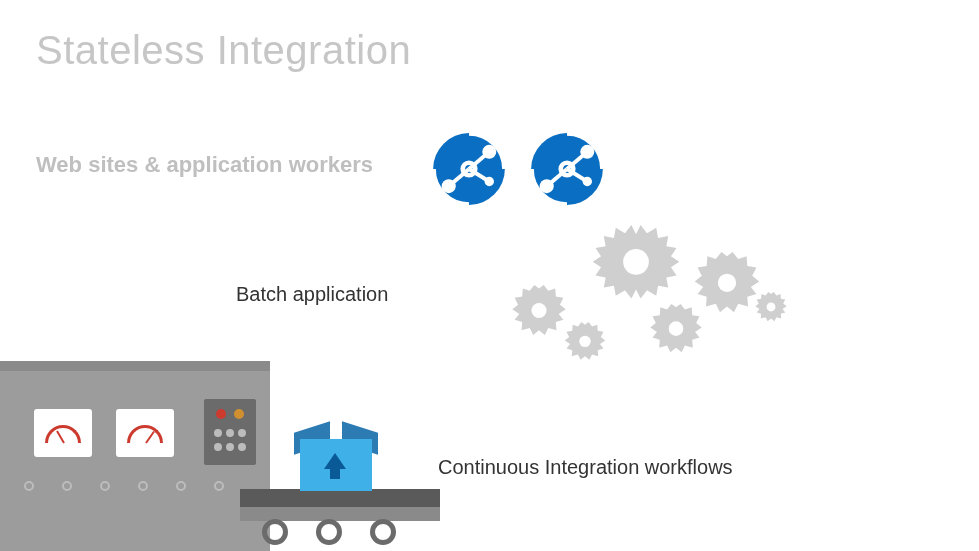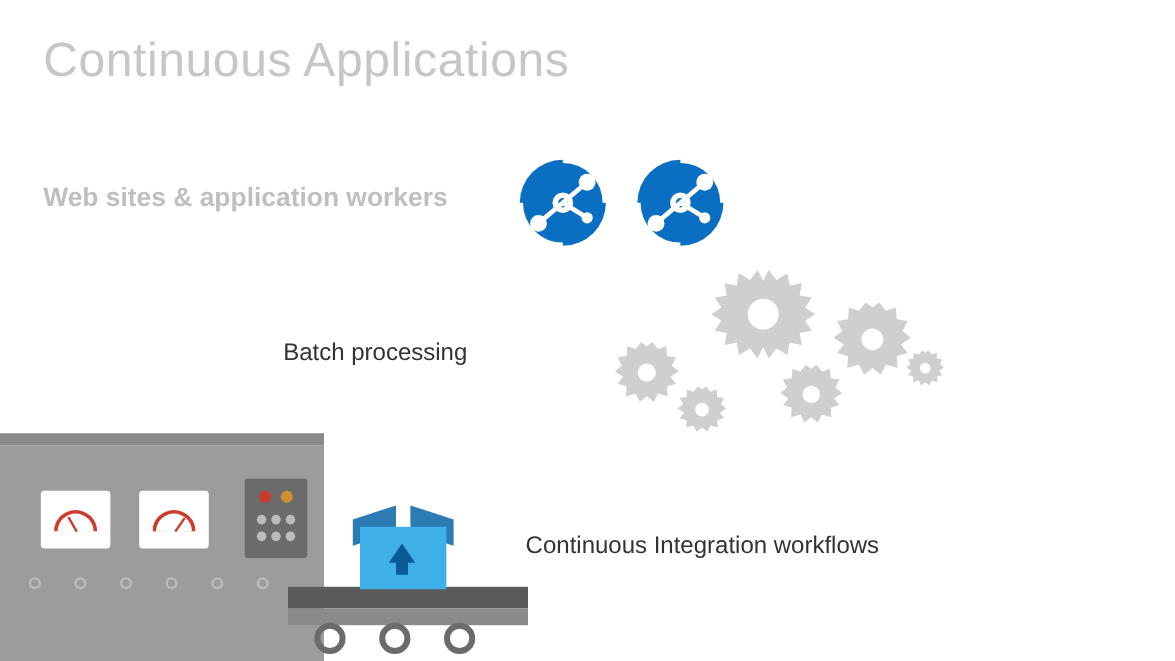--- a/index.html
+++ b/index.html
@@ -4,21 +4,21 @@
 <style>
 * { box-sizing: border-box; margin: 0; padding: 0; }
 body { width: 979px; height: 551px; background: #fff; font-family: "Segoe UI Light", "Segoe UI", Arial, sans-serif; color: #333; overflow: hidden; position: relative; }
 
 .slide-title { position: absolute; top: 28px; left: 36px; font-size: 40px; font-weight: 300; color: #c6c6c6; letter-spacing: 0.5px; }
 
 .label-websites { position: absolute; top: 152px; left: 36px; font-size: 22px; color: #bfbfbf; font-weight: 700; }
 
 .label-batch { position: absolute; top: 283px; left: 236px; font-size: 20px; color: #333; font-weight: 400; }
 
-.label-ci { position: absolute; top: 444px; left: 438px; font-size: 20px; color: #333; font-weight: 400; }
+.label-ci { position: absolute; top: 456px; left: 438px; font-size: 20px; color: #333; font-weight: 400; }
 
 
 .app-icon { position: absolute; width: 78px; height: 78px; }
 .app-icon svg { width: 100%; height: 100%; }
 .app1 { left: 430px; top: 130px; }
 .app2 { left: 528px; top: 130px; }
 
 
 .gears { position: absolute; left: 500px; top: 230px; width: 320px; height: 140px; }
 .gear { position: absolute; fill: #cfcfcf; }
@@ -65,24 +65,24 @@
 .box { position: absolute; left: 300px; bottom: 62px; width: 80px; height: 60px; }
 .box-front { position: absolute; left: 0; top: 10px; width: 72px; height: 52px; background: #3fb0e8; }
 .box-flap-l { position: absolute; left: -6px; top: -2px; width: 36px; height: 22px; background: #2c7bb3; transform: skewY(-18deg); }
 .box-flap-r { position: absolute; left: 42px; top: -2px; width: 36px; height: 22px; background: #2c7bb3; transform: skewY(18deg); }
 .box-arrow { position: absolute; left: 24px; top: 24px; width: 0; height: 0; border-left: 11px solid transparent; border-right: 11px solid transparent; border-bottom: 16px solid #0a5a98; }
 .box-arrow::after { content:""; position: absolute; left: -5px; top: 14px; width: 10px; height: 12px; background: #0a5a98; }
 </style>
 </head>
 <body>
 
-<h1 class="slide-title">Continuous Applications</h1>
+<h1 class="slide-title">Stateless Integration</h1>
 
 <div class="label-websites">Web sites &amp; application workers</div>
-<div class="label-batch">Batch processing</div>
+<div class="label-batch">Batch application</div>
 <div class="label-ci">Continuous Integration workflows</div>
 
 <div class="app-icon app1">
 <svg viewBox="0 0 100 100">
   <circle cx="50" cy="50" r="46" fill="#0a6fc2"></circle>
   <path d="M50 4 A46 46 0 0 1 96 50" stroke="#fff" stroke-width="7" fill="none"></path>
   <path d="M50 96 A46 46 0 0 1 4 50" stroke="#fff" stroke-width="7" fill="none"></path>
   <circle cx="50" cy="50" r="11" fill="#fff"></circle>
   <circle cx="50" cy="50" r="5" fill="#0a6fc2"></circle>
   <circle cx="76" cy="28" r="9" fill="#fff"></circle>

